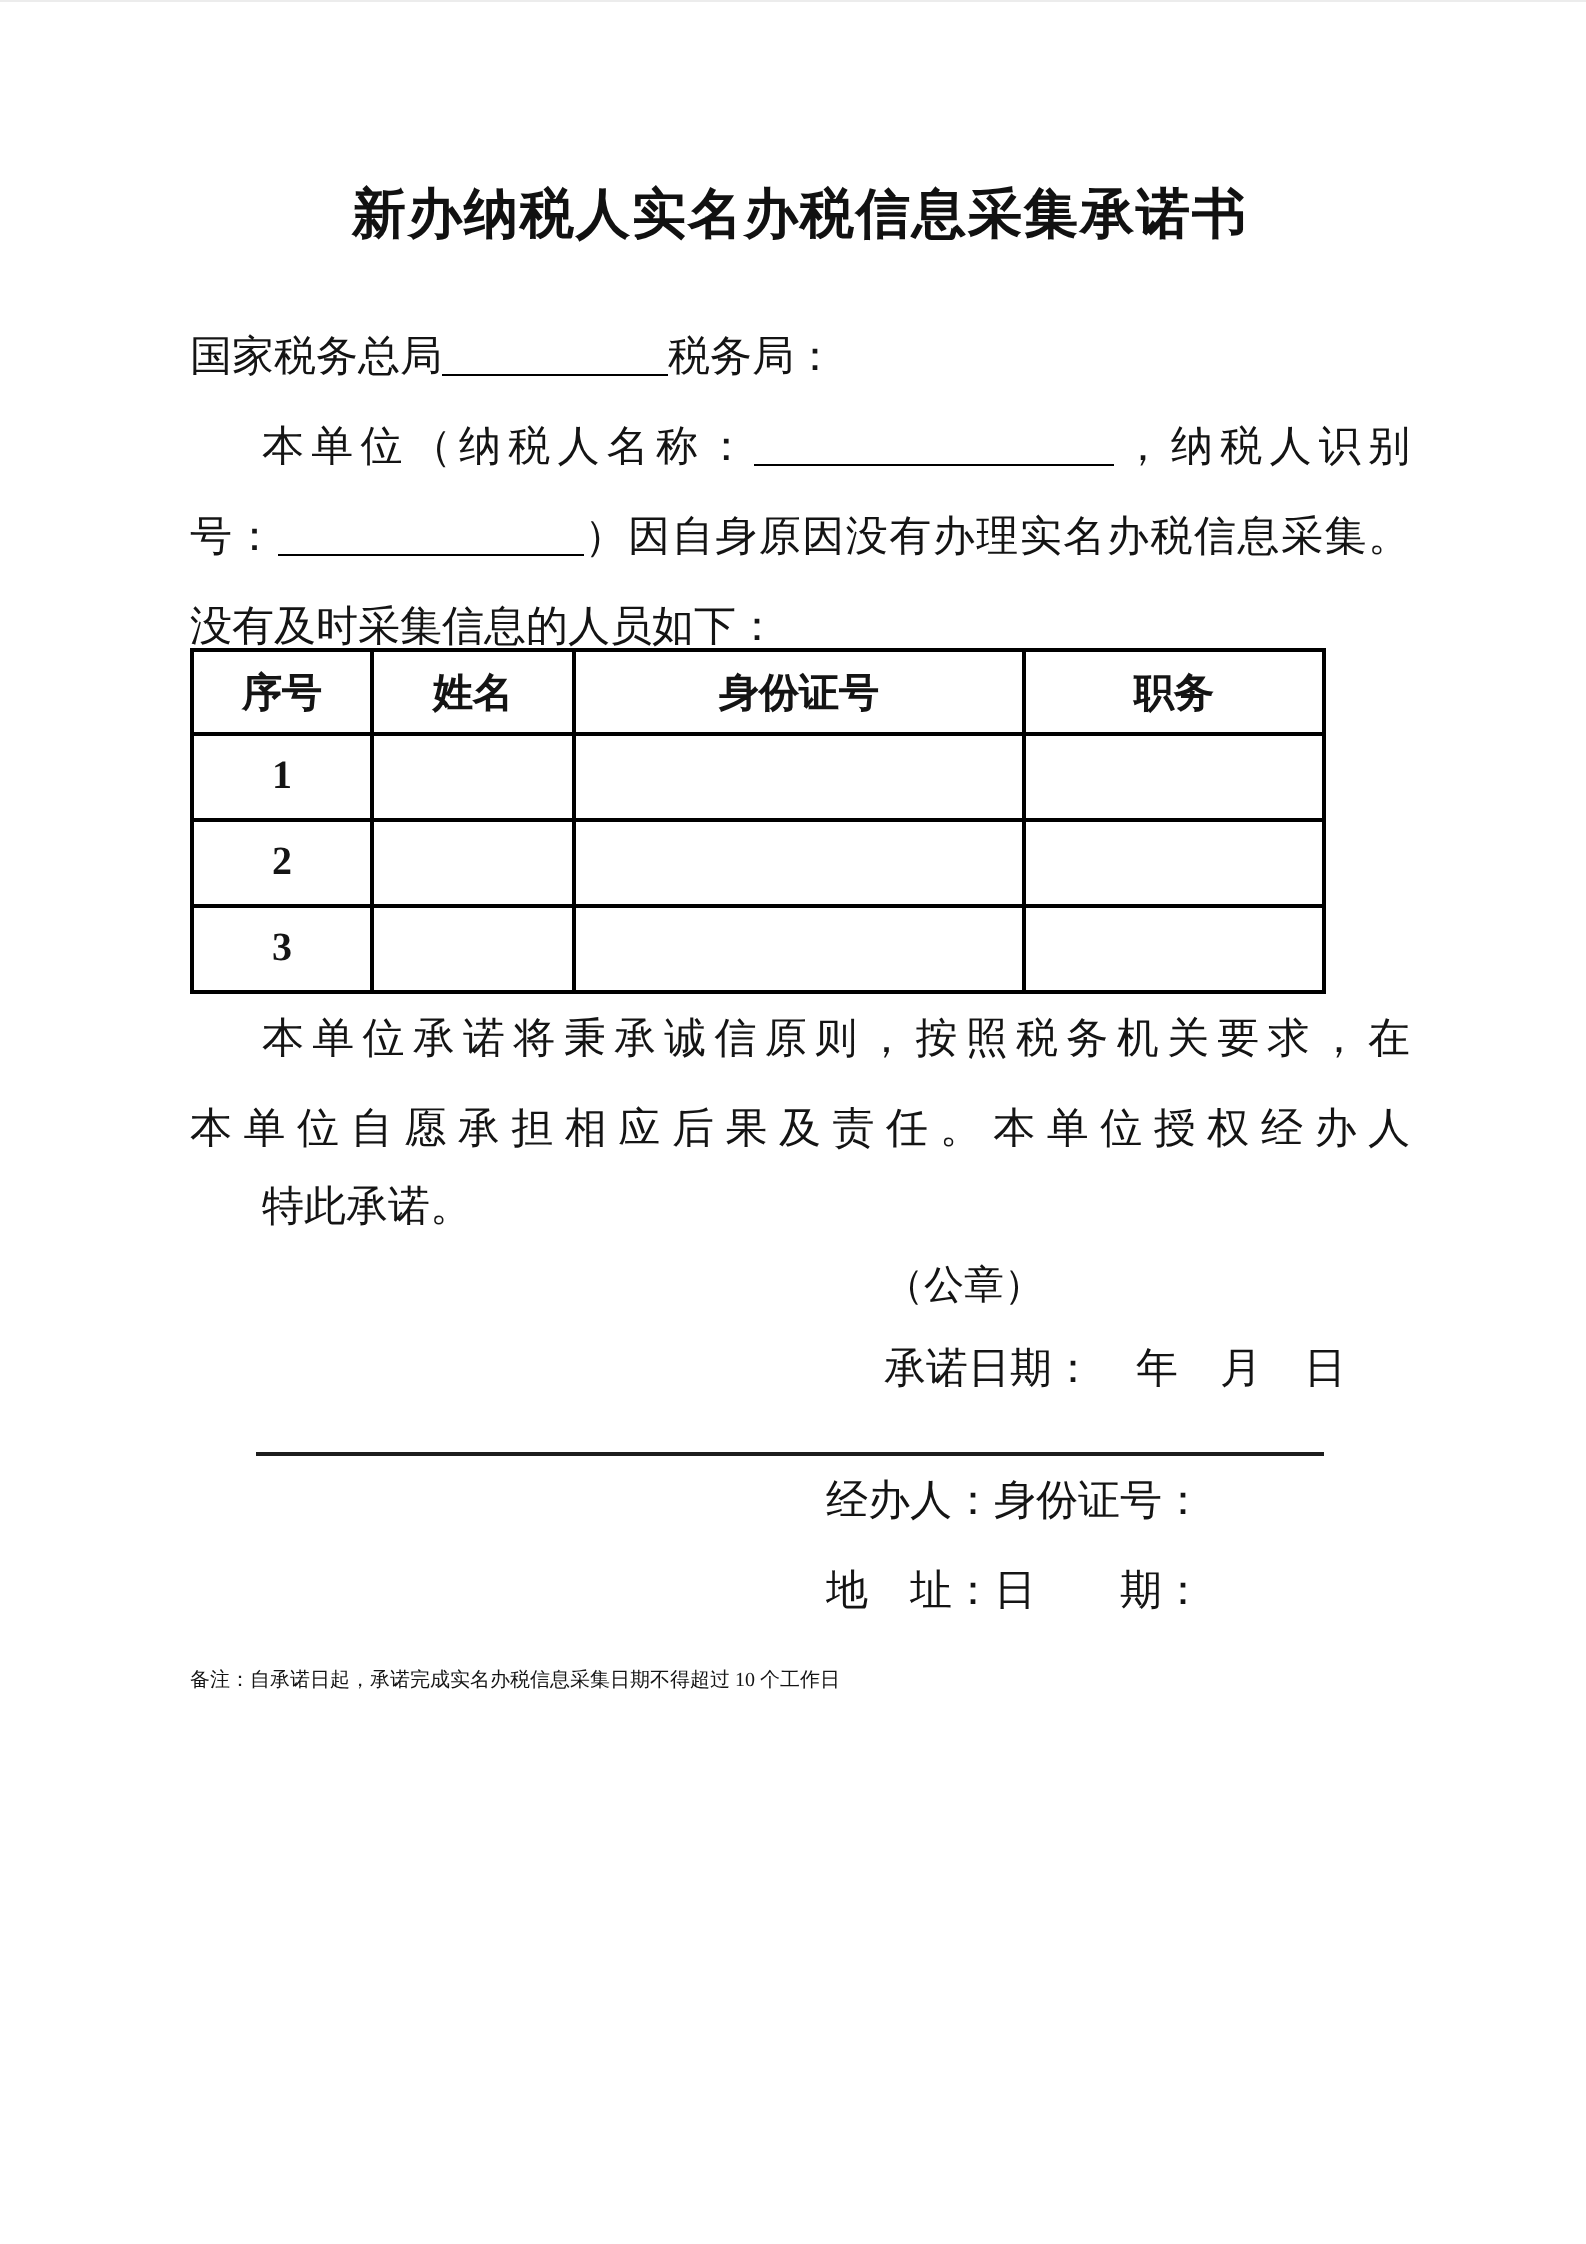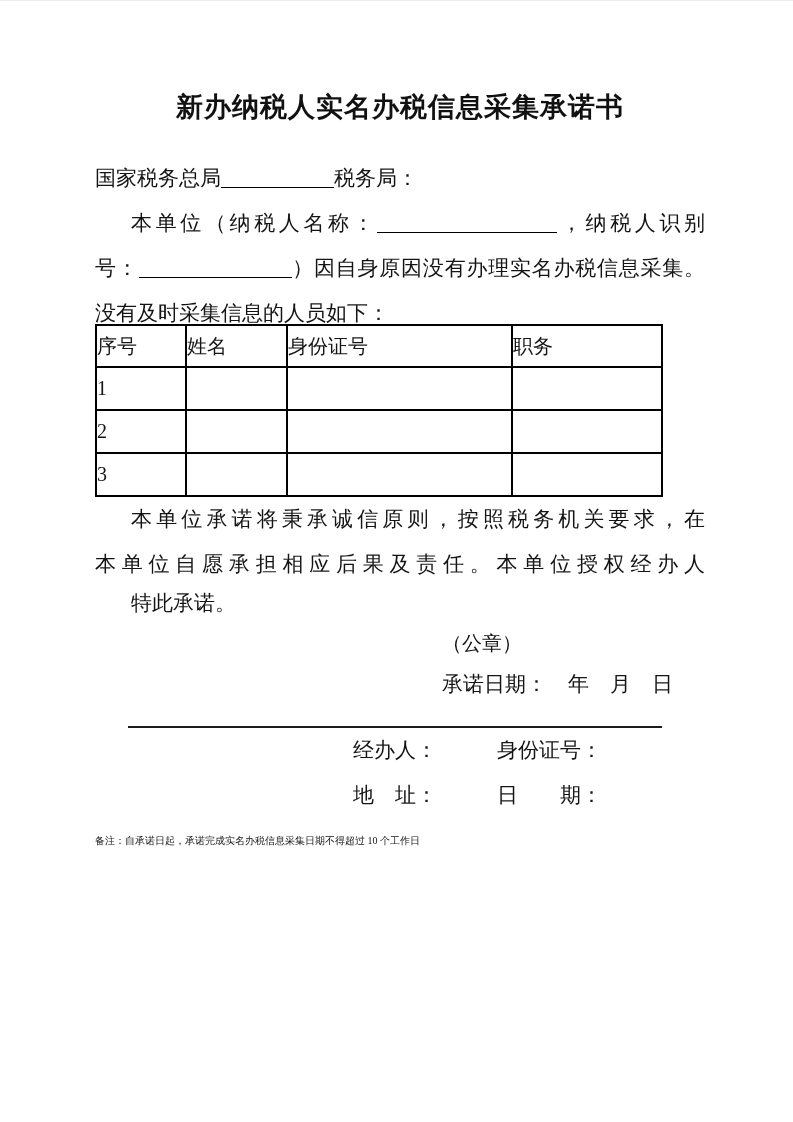--- a/index.html
+++ b/index.html
@@ -41,23 +41,23 @@
     border-bottom: 1.5px solid #000;
     vertical-align: -3px;
   }
   .info-table {
     border-collapse: collapse;
     margin-top: -12px;
     table-layout: fixed;
   }
   .info-table th, .info-table td {
     border: 2px solid #000;
-    font-weight: 400;
+    font-weight: 700;
     font-size: 20px;
-    text-align: left;
+    text-align: center;
     vertical-align: middle;
     padding: 0;
     margin-left: 47px;
   }
   .info-table th { height: 40px; }
   .info-table td { height: 41px; }
   .closing-line { line-height: 40px; margin-top: -4px; }
   .seal-line {
     padding-left: 347px;
     font-size: 20px;
@@ -80,20 +80,21 @@
     font-size: 21px;
     line-height: 45px;
     text-align: justify;
     text-align-last: justify;
   }
   .sig-row {
     display: flex;
     padding-left: 258px;
     font-size: 21px;
     line-height: 45px;
+    text-align: right;
   }
   .sig-col1 { width: 144px; }
   .note {
     margin-top: 12px;
     font-size: 10px;
     line-height: 22px;
   }
   .page-num {
     margin-top: 26px;
     text-align: center;

